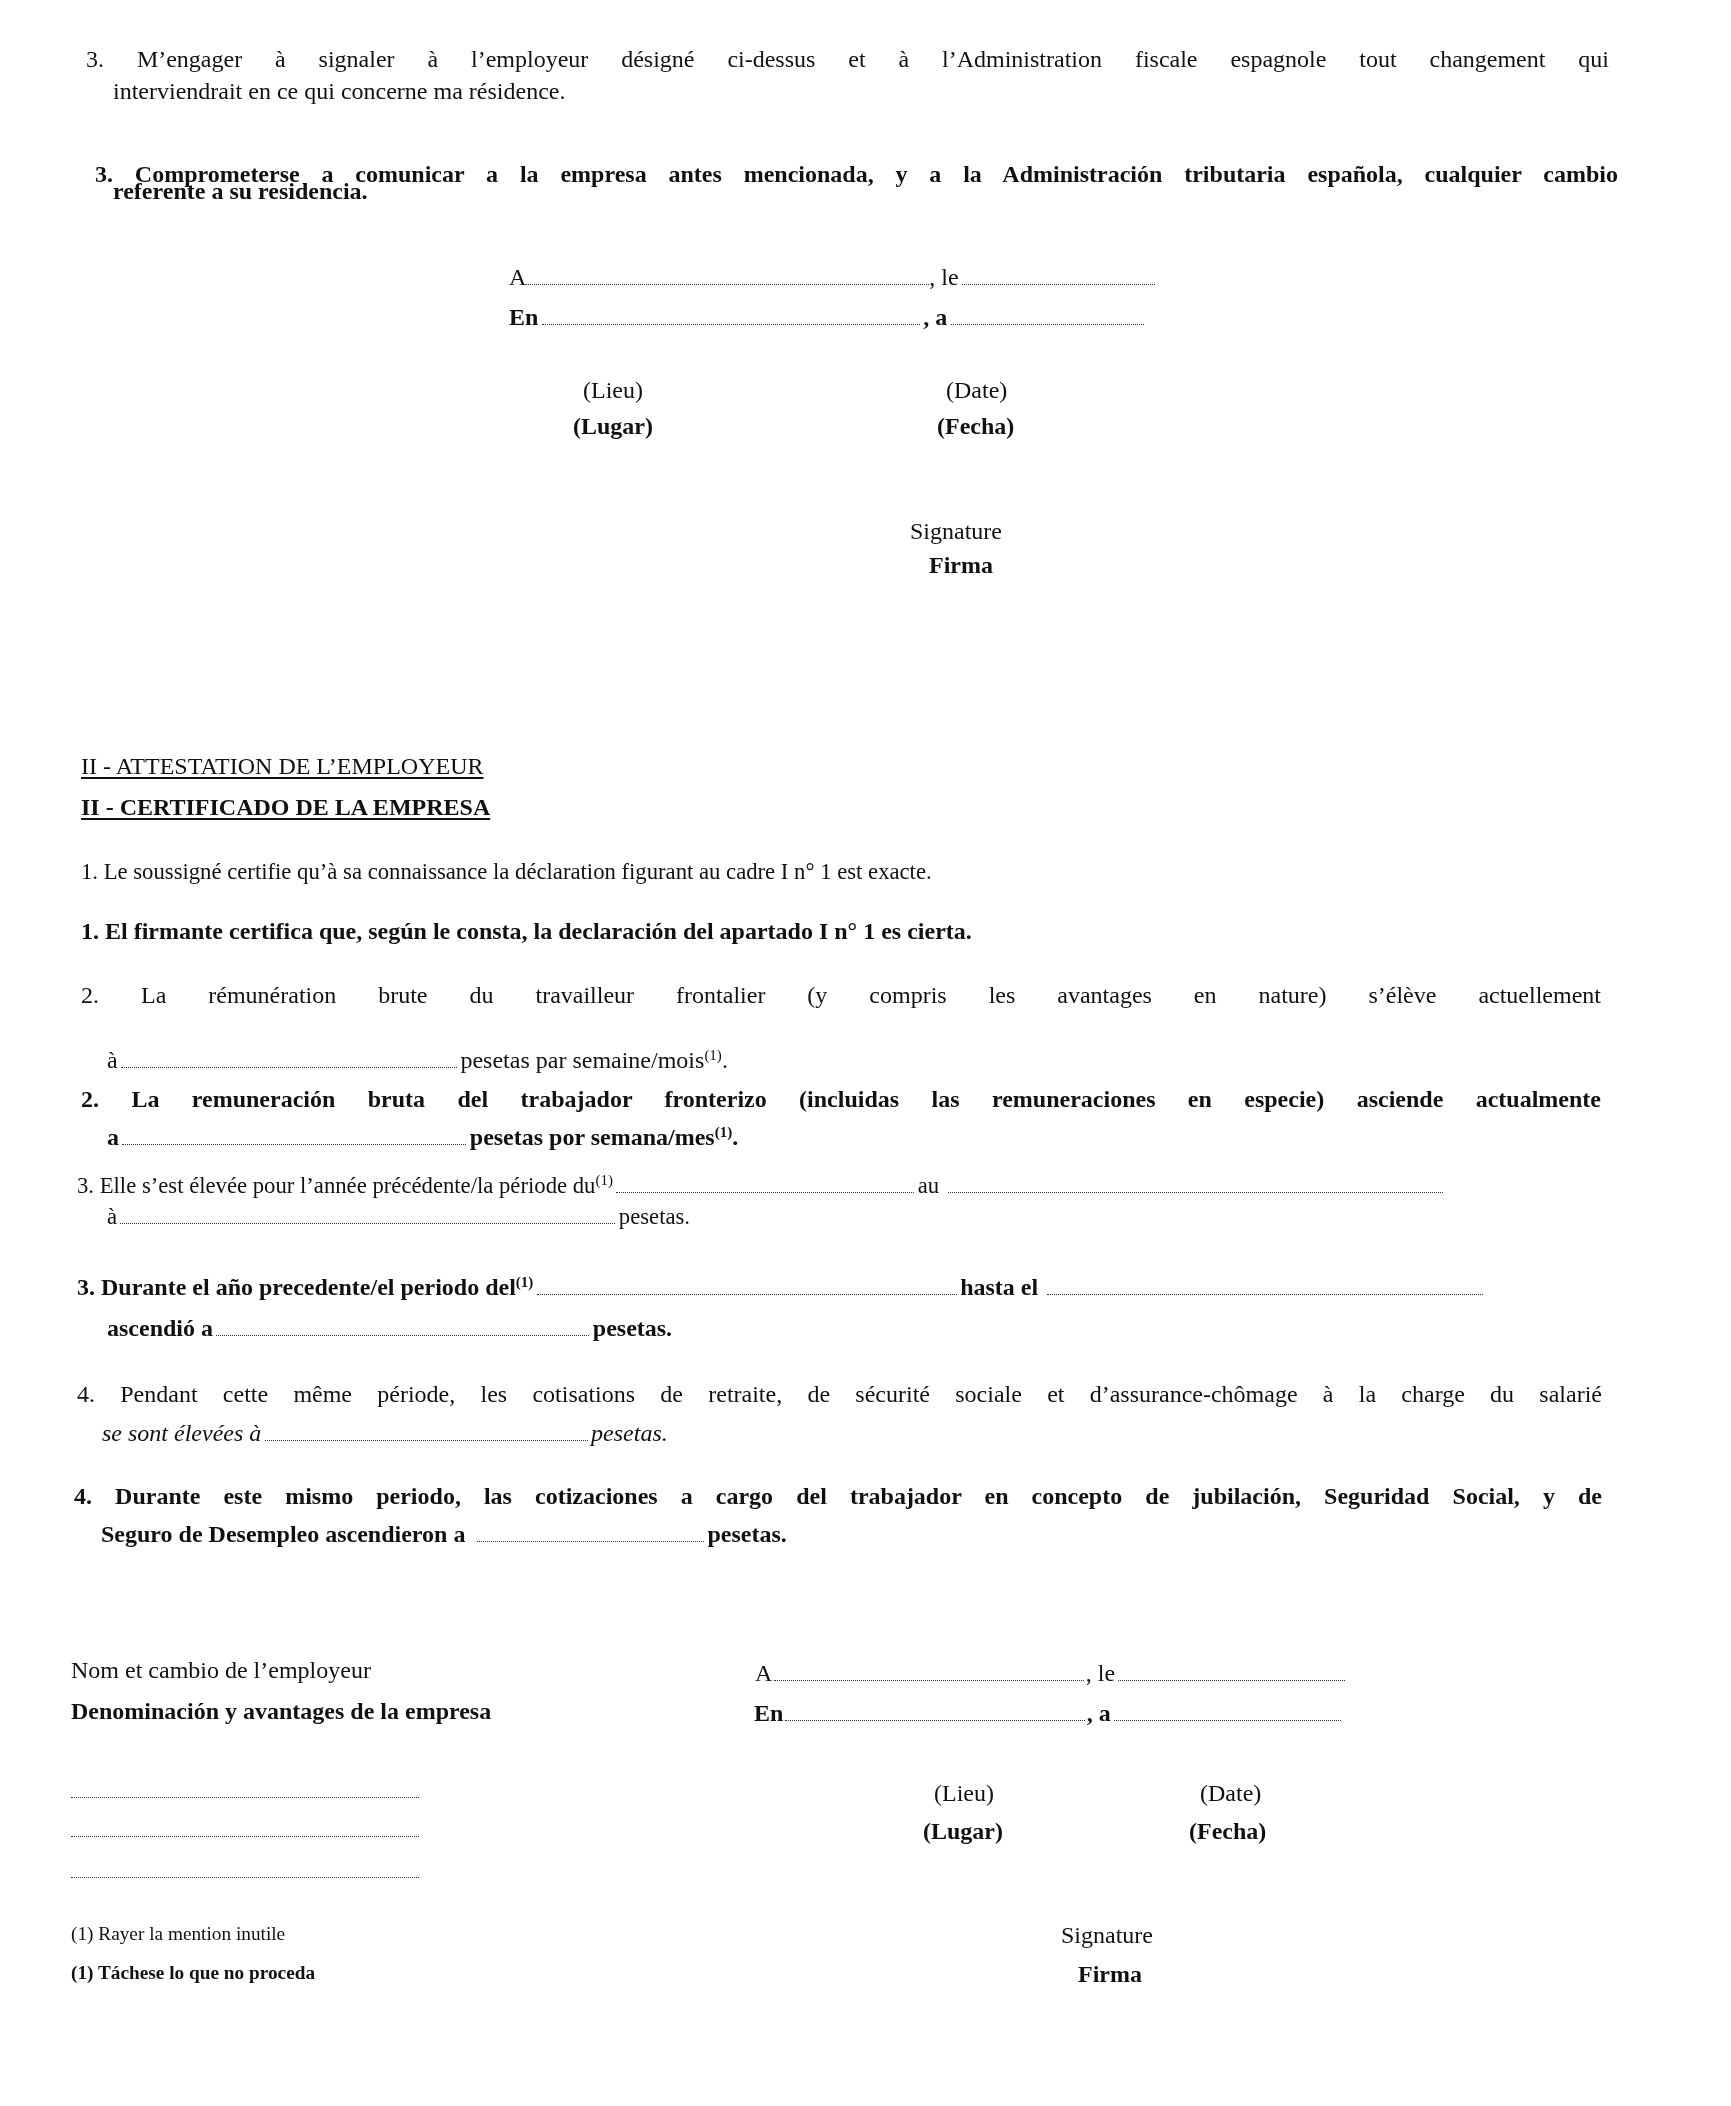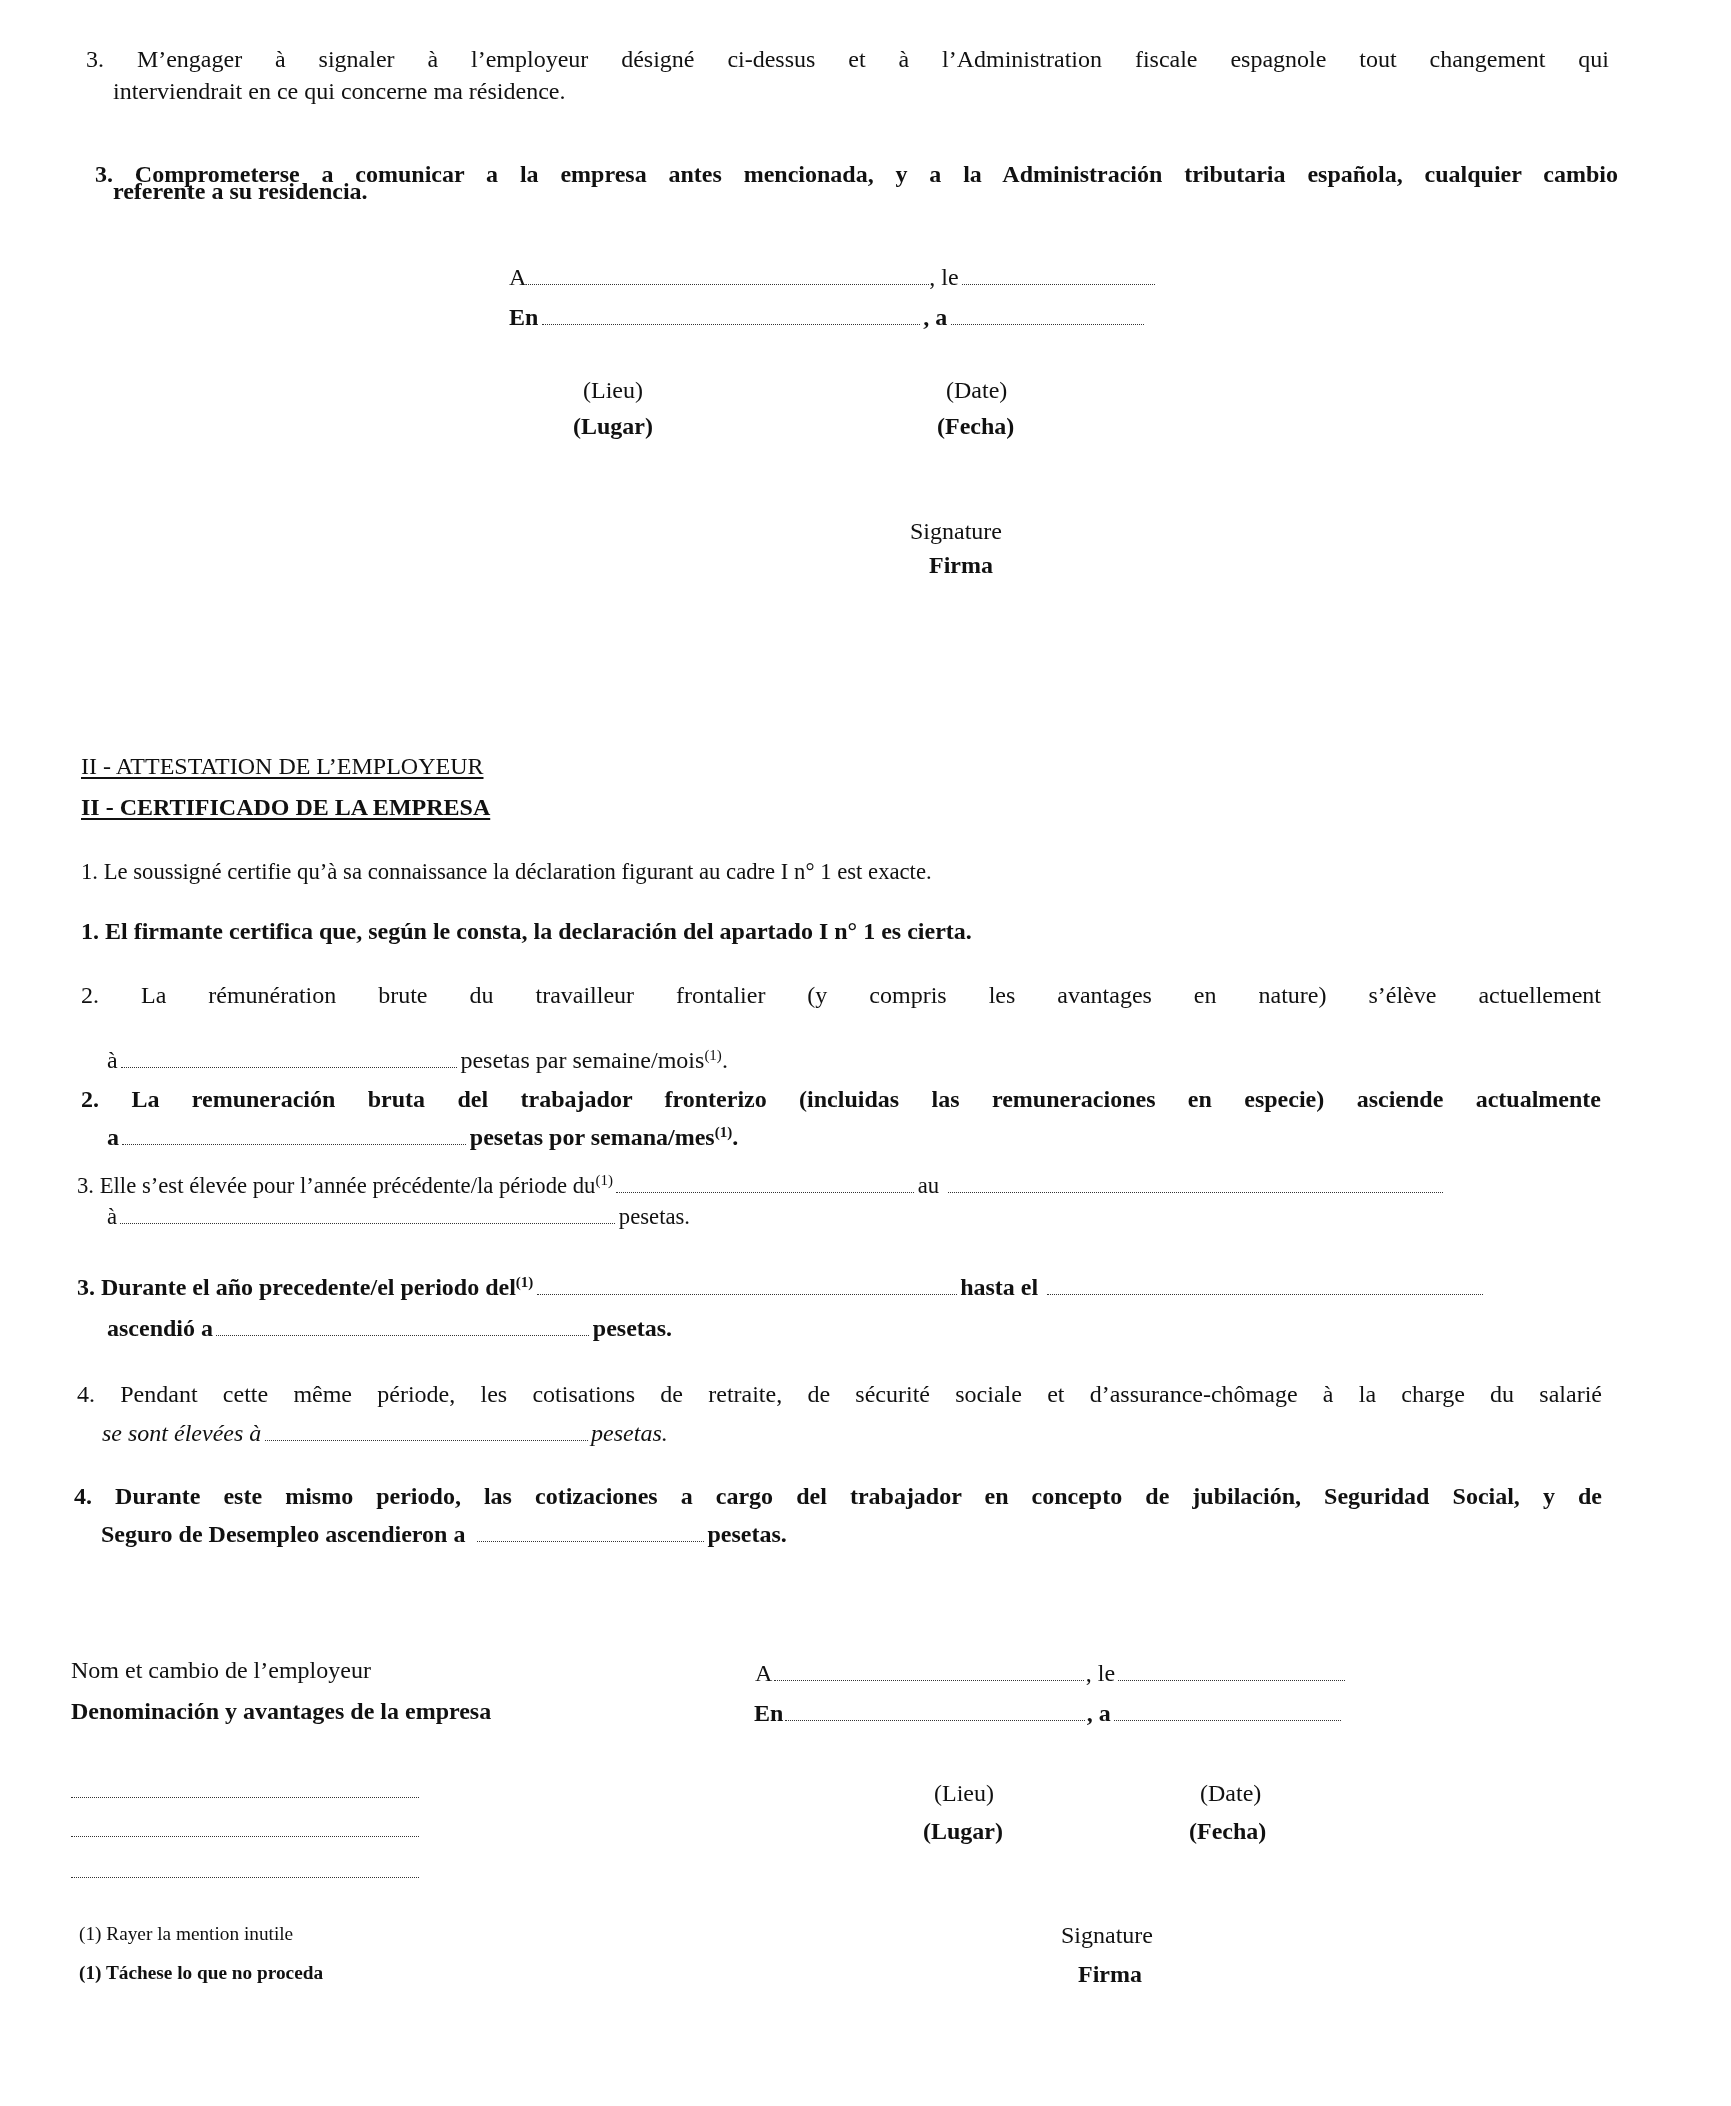--- a/index.html
+++ b/index.html
@@ -4,21 +4,21 @@
 <style>
   html, body { margin:0; padding:0; background:#ffffff; }
   body { width:1732px; height:2107px; position:relative; overflow:hidden;
          font-family:"Liberation Serif", "DejaVu Serif", serif; color:#111; }
   .t { position:absolute; white-space:nowrap; font-size:24px; line-height:1; }
   .b { font-weight:bold; }
   .j { white-space:normal; text-align:justify; text-align-last:justify; }
   .u { text-decoration:underline; text-underline-offset:3.4px; }
   .dots { display:inline-block; border-bottom:1.7px dotted #333; height:0.8px; vertical-align:baseline; margin:0 3.4px; }
   sup { font-size:15px; vertical-align:8.4px; }
-  .sm { font-size:19.3px;margin-left:8px; }
+  .sm { font-size:19.3px; }
 </style>
 </head>
 <body>
 
 <div class="t j" style="left:86px; top:47px; width:1523px;">3. M’engager à signaler à l’employeur désigné ci-dessus et à l’Administration fiscale espagnole tout changement qui</div>
 <div class="t" style="left:113px; top:79px;">interviendrait en ce qui concerne ma résidence.</div>
 <div class="t b j" style="left:86px; top:162px; width:1523px;margin-left:9px;">3. Comprometerse a comunicar a la empresa antes mencionada, y a la Administración tributaria española, cualquier cambio</div>
 <div class="t b" style="left:113px; top:179px;">referente a su residencia.</div>
 
 <div class="t" style="left:509px; top:265px;">

